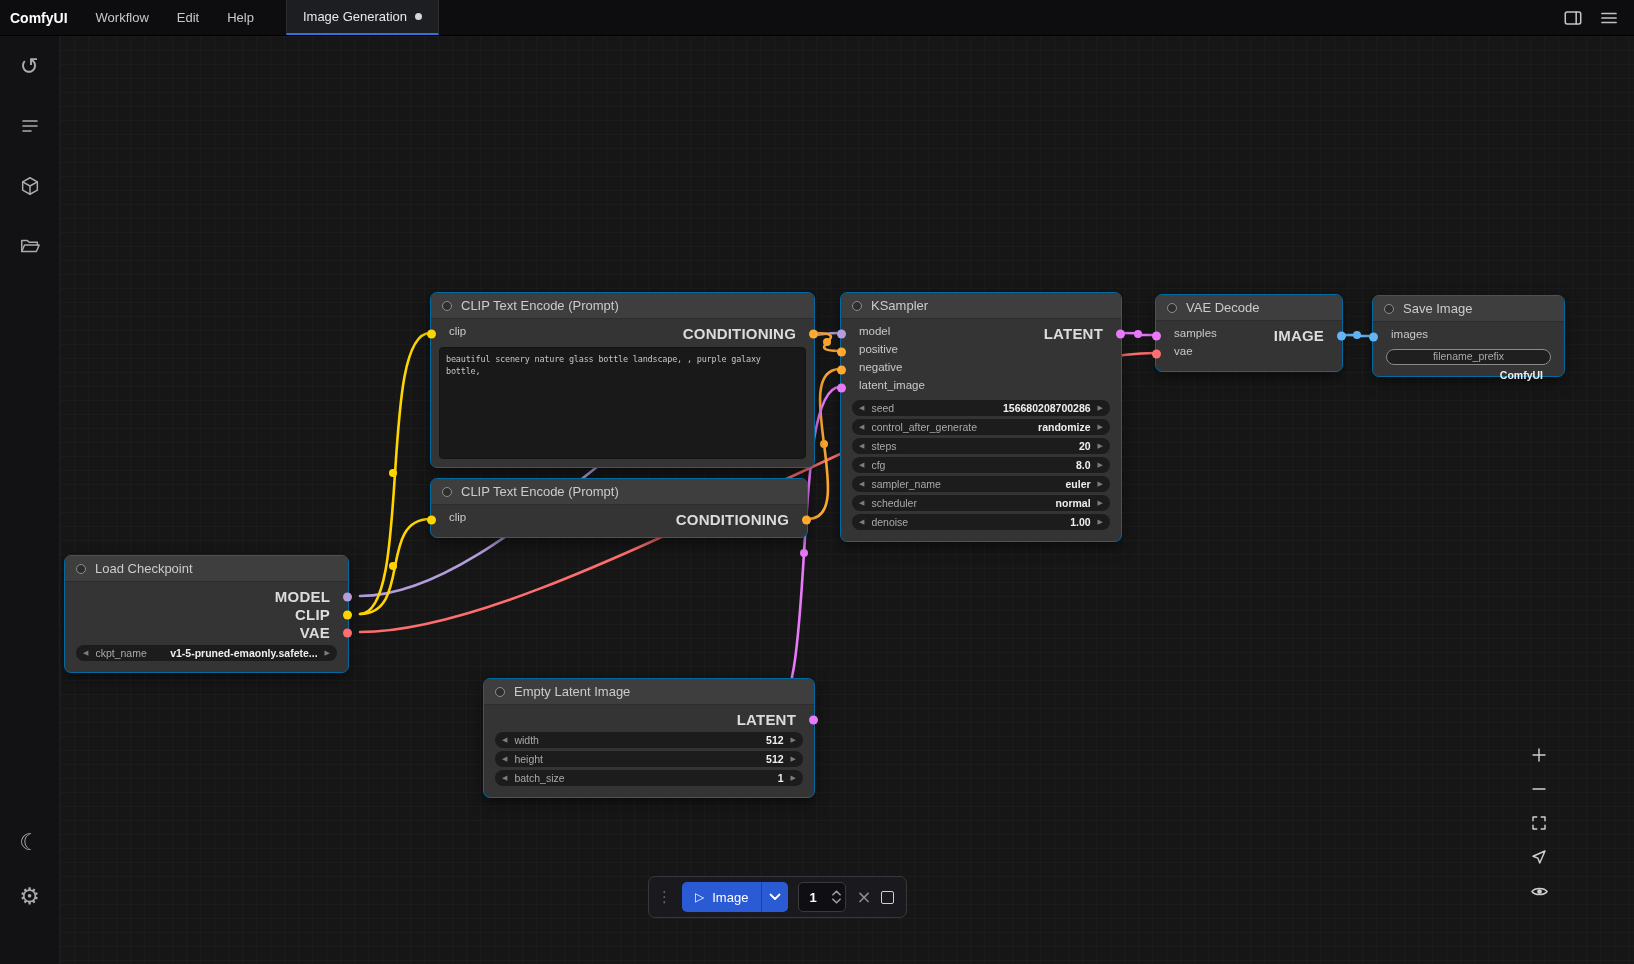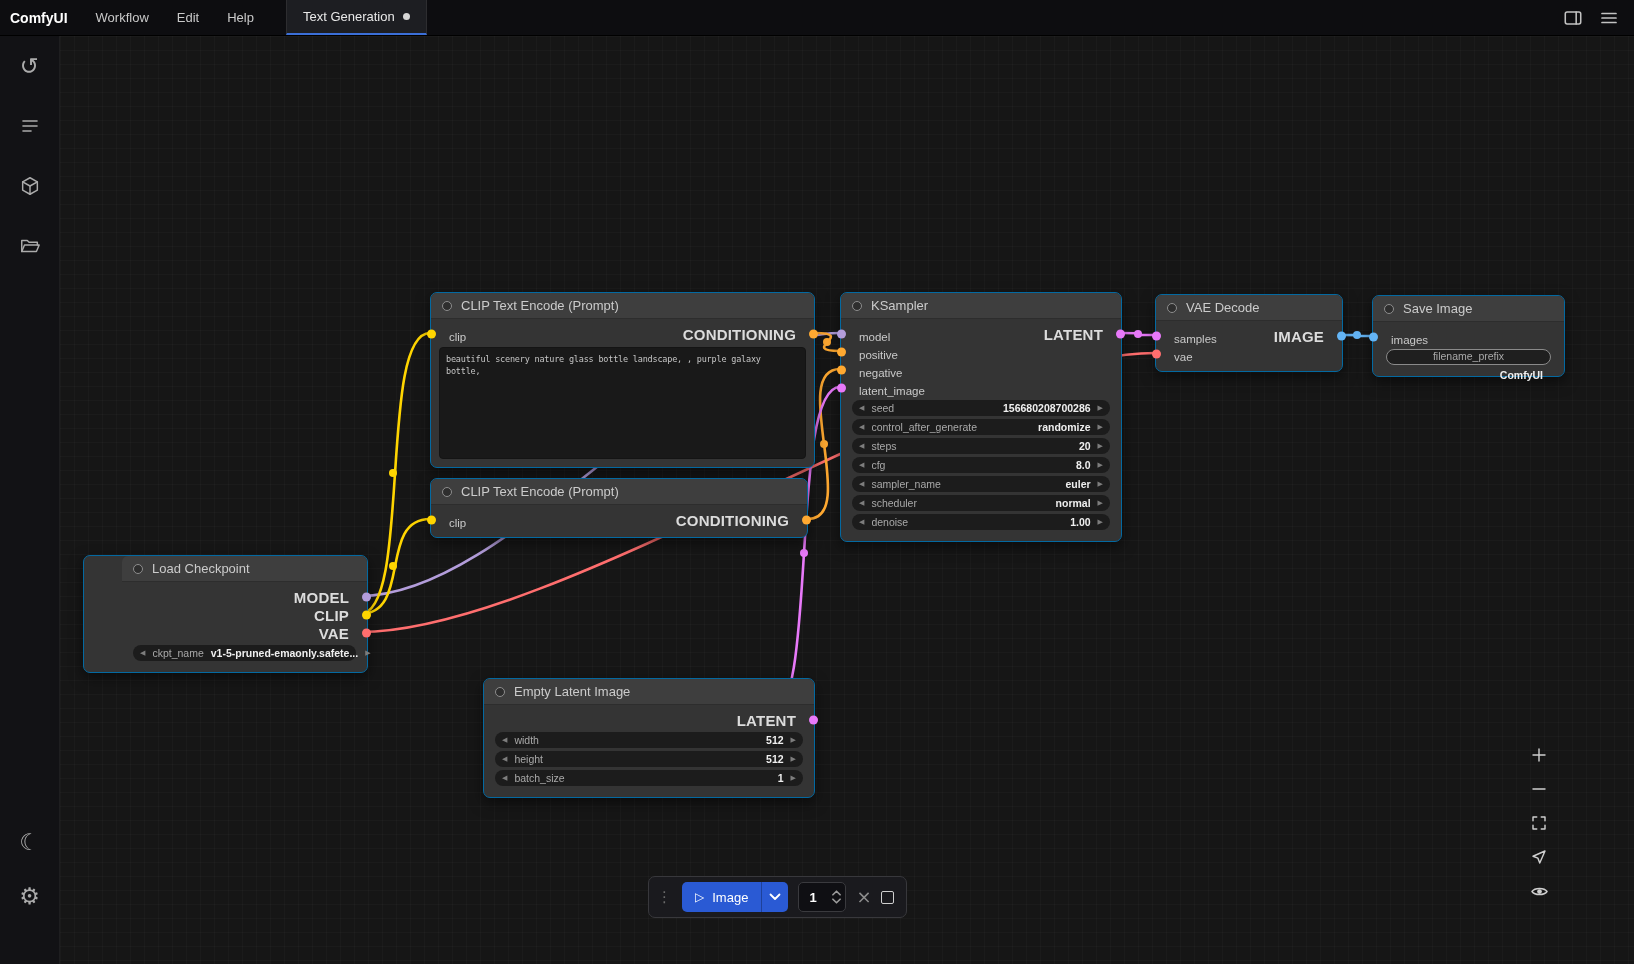--- a/index.html
+++ b/index.html
@@ -39,21 +39,21 @@
   .wires path { fill:none; stroke-width:2.6; stroke-linecap:round; }
 
   
   .node { position:absolute; z-index:2; background:#343434; border:1px solid #0369a1; border-radius:7px;
     box-shadow:0 5px 14px rgba(0,0,0,.5); }
   .nheader { height:26px; display:flex; align-items:center; gap:9px; padding:0 11px; background:#3e3e3e;
     border-radius:6px 6px 0 0; border-bottom:1px solid #2d2d2d; }
   .collapse-dot { width:10px; height:10px; border-radius:50%; border:1.5px solid #8d8d8d; background:#2e2e2e; flex:none; }
   .ntitle { font-size:13px; color:#cbcbcb; white-space:nowrap; }
   .nbody { padding:6px 0 8px; }
-  .prow { position:relative; height:18px; display:flex; align-items:flex-end; padding:0 13px; }
+  .prow { position:relative; height:18px; display:flex; align-items:flex-start; padding:0 13px; }
   .prow.outonly { justify-content:flex-end; }
   .pdot { width:9px; height:9px; border-radius:50%; position:absolute; top:50%; transform:translateY(-50%); }
   .pdot.pin { left:-4px; } .pdot.pout { right:-4px; }
   .plabel { font-size:11.5px; color:#c9c9c9; }
   .plabel.inlab { margin-left:5px; }
   .plabel.outlab { margin-left:auto; margin-right:5px; font-weight:bold; font-size:15px; color:#dcdcdc; letter-spacing:.2px; }
   .widget { height:16px; margin:3px 11px; background:#1c1c1c; border-radius:8px; display:flex; align-items:center;
     gap:7px; padding:0 7px; font-size:10.5px; color:#a9a9a9; }
   .widget .arr { color:#7d7d7d; font-size:7px; line-height:1; font-family:"DejaVu Sans",sans-serif; }
   .widget .wv { margin-left:auto; color:#efefef; font-weight:bold; white-space:nowrap; }
@@ -89,21 +89,21 @@
 </style>
 </head>
 <body>
 
 <div class="topbar">
   <div class="logo">ComfyUI</div>
   <div class="menu-item">Workflow</div>
   <div class="menu-item">Edit</div>
   <div class="menu-item">Help</div>
   <div class="tab">
-    <span>Text Generation</span>
+    <span>Image Generation</span>
     <span class="unsaved-dot"></span>
   </div>
   <div class="topbar-right">
     <div class="tb-iconbtn">
       <svg width="20" height="20" viewBox="0 0 22 20">
         <rect x="2.5" y="3.5" width="17" height="13" rx="2"></rect>
         <line x1="14.5" y1="3.5" x2="14.5" y2="16.5"></line>
       </svg>
     </div>
     <div class="tb-iconbtn">
@@ -167,21 +167,21 @@
   <circle cx="393" cy="473" r="4" style="fill: rgb(255, 213, 0);"></circle>
   <circle cx="393" cy="566" r="4" style="fill: rgb(255, 213, 0);"></circle>
   <circle cx="757" cy="492" r="4" style="fill: rgb(255, 110, 110);"></circle>
   <circle cx="827" cy="342" r="4" style="fill: rgb(255, 169, 49);"></circle>
   <circle cx="824" cy="444" r="4" style="fill: rgb(255, 169, 49);"></circle>
   <circle cx="804" cy="553" r="4" style="fill: rgb(232, 121, 249);"></circle>
   <circle cx="1138" cy="334" r="4" style="fill: rgb(232, 121, 249);"></circle>
   <circle cx="1357" cy="335" r="4" style="fill: rgb(100, 181, 246);"></circle>
 </svg>
 
-<div class="node" style="left:83px; top:555px; width:285px;padding-left:38px;">
+<div class="node" style="left:64px; top:555px; width:285px;">
   <div class="nheader">
     <span class="collapse-dot"></span>
     <span class="ntitle">Load Checkpoint</span>
   </div>
   <div class="nbody">
     <div class="prow outonly">
       <span class="plabel outlab">MODEL</span>
       <span class="pdot pout" style="background: rgb(179, 157, 219);"></span>
     </div>
     <div class="prow outonly">

